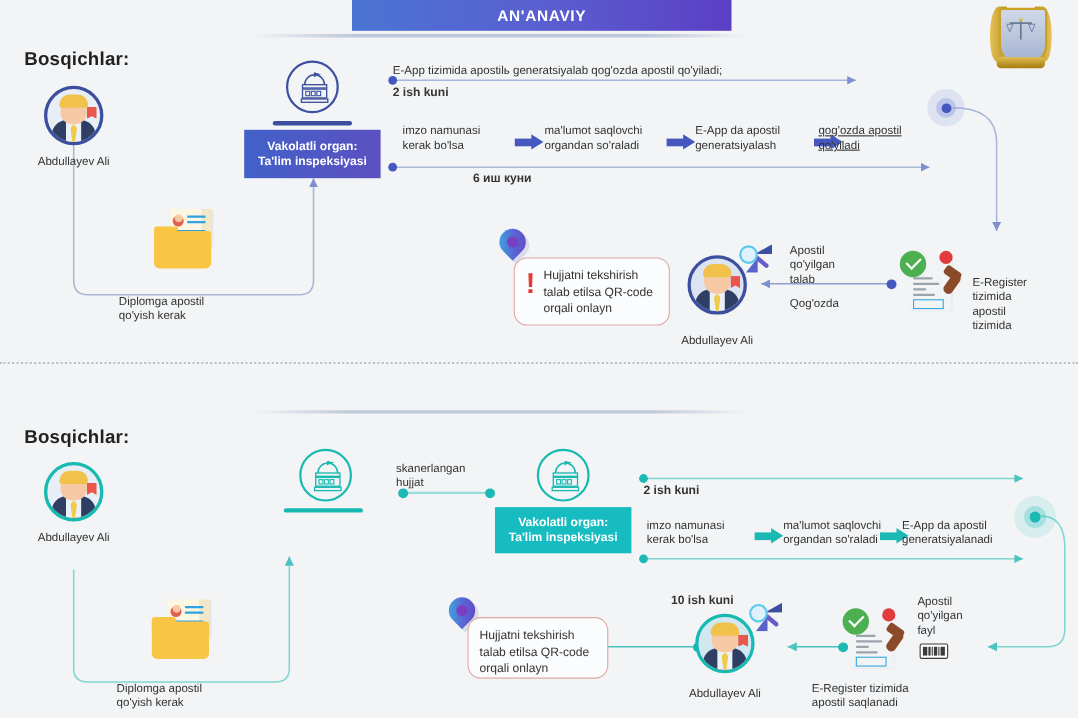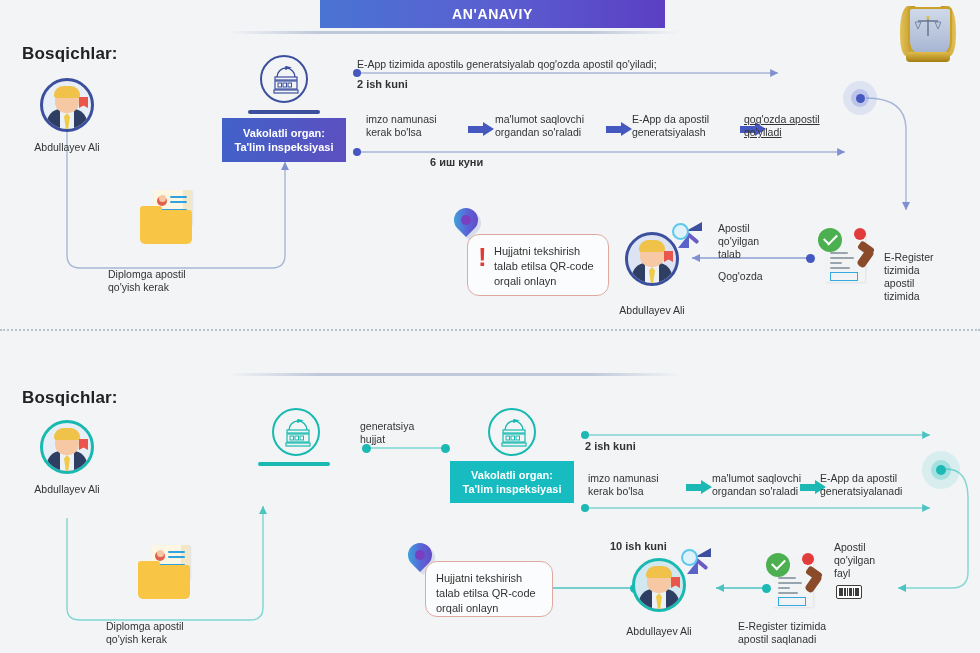--- a/index.html
+++ b/index.html
@@ -405,21 +405,21 @@
       <rect x="6" y="17" width="22" height="8" fill="none" stroke="#17b9b0" stroke-width="1.2"></rect>
       <rect x="9" y="19" width="3.5" height="4" fill="none" stroke="#17b9b0" stroke-width="1"></rect>
       <rect x="14" y="19" width="3.5" height="4" fill="none" stroke="#17b9b0" stroke-width="1"></rect>
       <rect x="19" y="19" width="3.5" height="4" fill="none" stroke="#17b9b0" stroke-width="1"></rect>
       <rect x="5" y="26" width="24" height="3" fill="none" stroke="#17b9b0" stroke-width="1.2"></rect>
     </svg>
   </div>
   <div class="instbar teal" style="left:258px;top:462px;width:72px;"></div>
 
   <div class="lbl c" style="left:360px;top:420px;width:90px;">
-    <div>generatsiya</div>
+    <div>skanerlangan</div>
     <div>hujjat</div>
   </div>
   <div class="dot teal" style="left:362px;top:444px;width:9px;height:9px;"></div>
   <div class="dot teal" style="left:441px;top:444px;width:9px;height:9px;"></div>
 
   <div class="inst teal" style="left:488px;top:408px;">
     <svg width="34" height="34" viewBox="0 0 34 34">
       <path d="M17 2 L17 6" stroke="#17b9b0" stroke-width="1.4"></path>
       <path d="M17 2 L23 3.5 L17 5 z" fill="#17b9b0"></path>
       <path d="M8 13 A9 9 0 0 1 26 13" fill="none" stroke="#17b9b0" stroke-width="1.4"></path>

